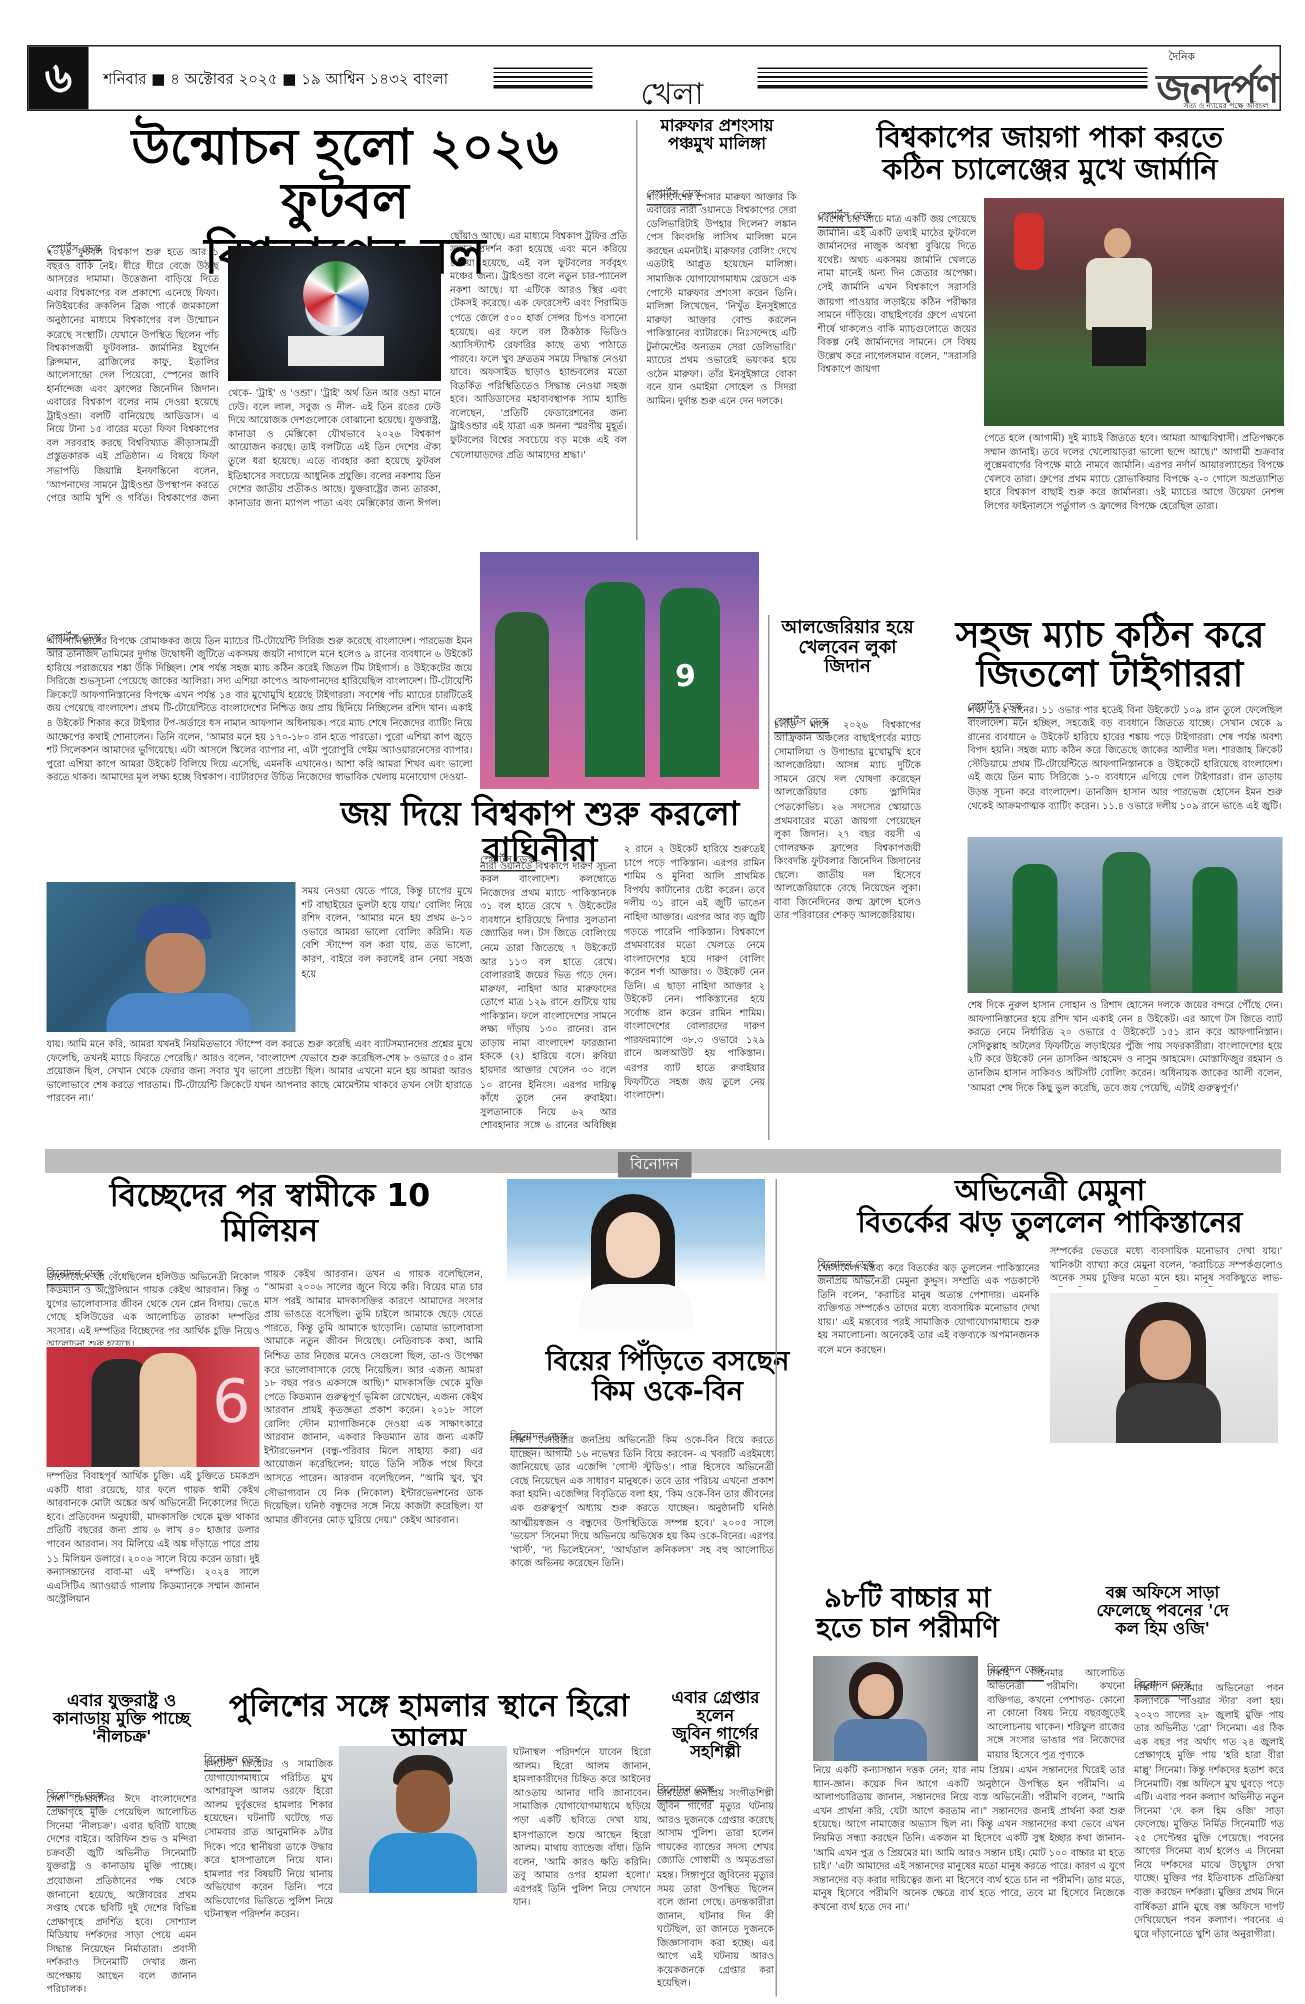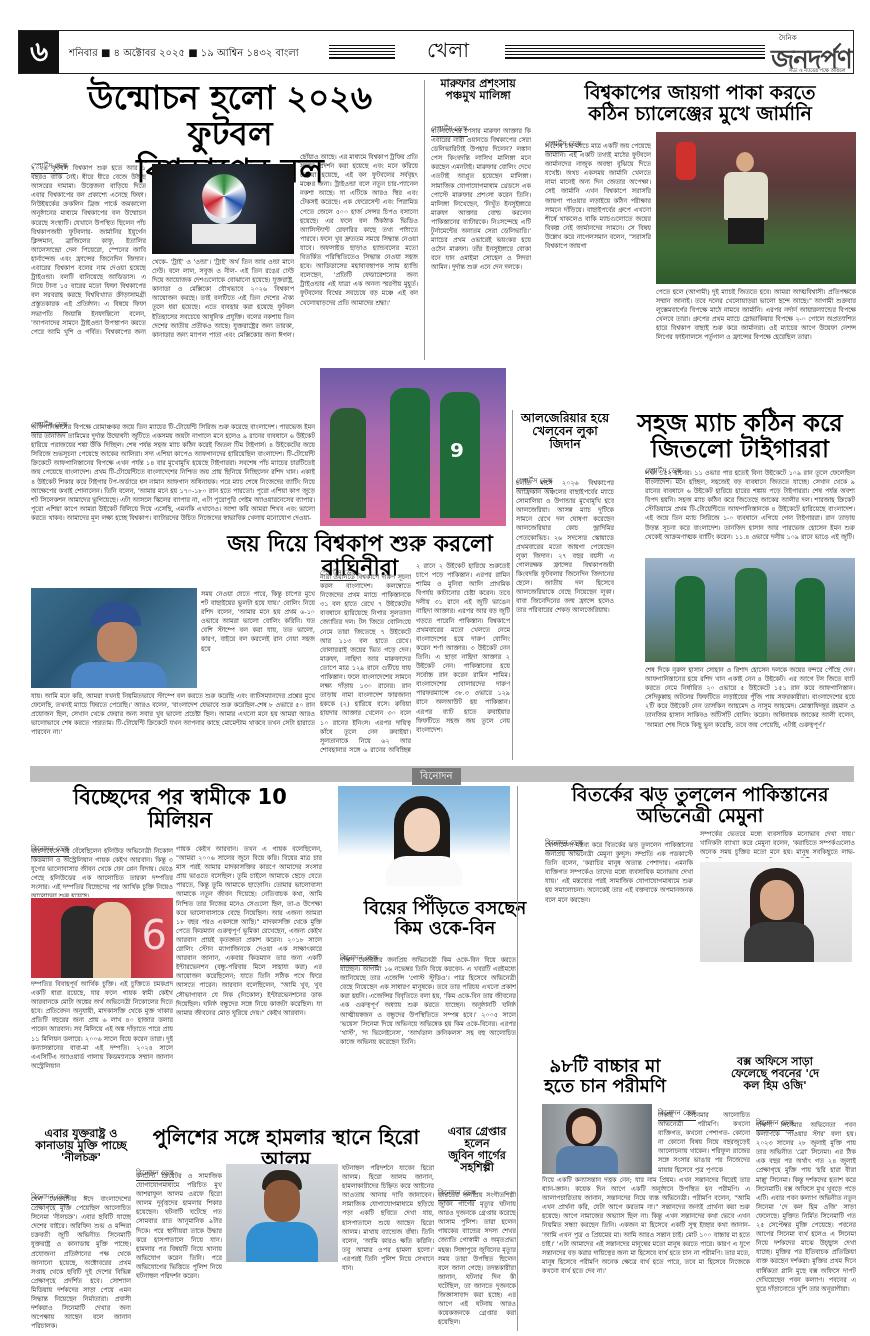--- a/index.html
+++ b/index.html
@@ -2,21 +2,21 @@
 <html><head>
 <meta charset="utf-8">
 <style>
 *{box-sizing:border-box;margin:0;padding:0}
 body{width:870px;height:1336px;background:#fff;font-family:"DejaVu Serif",serif;color:#111;position:relative;overflow:hidden}
 .abs{position:absolute}
 .masthead{left:18px;top:30px;width:836px;height:44px;border:1px solid #222;background:#fff}
 .pagenum{left:0;top:0;width:40px;height:42px;background:#111;color:#fff;font-size:28px;font-weight:bold;text-align:center;line-height:42px;font-family:"DejaVu Sans",sans-serif}
 .dateline{left:50px;top:14px;font-size:10px;font-family:"DejaVu Sans",sans-serif}
 .rules{height:14px;width:70px;border-top:1px solid #111;border-bottom:1px solid #111;background:repeating-linear-gradient(#fff 0,#fff 2px,#111 2px,#111 3px)}
-.section{left:408px;top:4px;font-size:20px;font-family:Liberation Mono, monospace}
+.section{left:408px;top:16px;font-size:20px;font-family:Liberation Mono, monospace}
 .logo-small{left:760px;top:1px;font-size:7px}
 .logo{left:752px;top:8px;font-size:26px;font-weight:bold;color:#404040;font-family:Liberation Mono, monospace;letter-spacing:-1px}
 .logo-tag{left:770px;top:36px;font-size:5px}
 .hl{font-family:"DejaVu Sans",sans-serif;font-weight:bold;text-align:center;line-height:1.1;color:#000}
 .byline{font-size:7px;font-family:"DejaVu Sans",sans-serif;border-bottom:1px solid #333;display:inline-block;padding-bottom:1px}
 .body{font-size:6.4px;line-height:1.42;text-align:justify;color:#222;overflow:hidden}
 .photo{overflow:hidden}
 .vrule{width:1px;background:#999}
 .bandbar{left:30px;top:766px;width:824px;height:16px;background:#bdbdbd}
 .bandlabel{left:412px;top:768px;font-size:10px;font-family:"DejaVu Sans",sans-serif;color:#fff;background:#7a7a7a;padding:0 8px}
@@ -141,22 +141,22 @@
 <div class="abs hl" style="left:360px;top:898px;width:170px;font-size:18px">
   <div>বিয়ের পিঁড়িতে বসছেন</div>
   <div>কিম ওকে-বিন</div>
 </div>
 <div class="abs" style="left:340px;top:945px"><span class="byline">বিনোদন ডেস্ক</span></div>
 <div class="abs body" style="left:340px;top:956px;width:176px;height:166px">দক্ষিণ কোরিয়ার জনপ্রিয় অভিনেত্রী কিম ওকে-বিন বিয়ে করতে যাচ্ছেন। আগামী ১৬ নভেম্বর তিনি বিয়ে করবেন- এ খবরটি এরইমধ্যে জানিয়েছে তার এজেন্সি 'গোস্ট স্টুডিও'। পাত্র হিসেবে অভিনেত্রী বেছে নিয়েছেন এক সাধারণ মানুষকে। তবে তার পরিচয় এখনো প্রকাশ করা হয়নি। এজেন্সির বিবৃতিতে বলা হয়, 'কিম ওকে-বিন তার জীবনের এক গুরুত্বপূর্ণ অধ্যায় শুরু করতে যাচ্ছেন। অনুষ্ঠানটি ঘনিষ্ঠ আত্মীয়স্বজন ও বন্ধুদের উপস্থিতিতে সম্পন্ন হবে।' ২০০৫ সালে 'ভয়েস' সিনেমা দিয়ে অভিনয়ে অভিষেক হয় কিম ওকে-বিনের। এরপর 'থার্স্ট', 'দ্য ভিলেইনেস', 'আর্থডাল ক্রনিকলস' সহ বহু আলোচিত কাজে অভিনয় করেছেন তিনি।</div>
 
 <div class="abs vrule" style="left:517px;top:786px;height:545px"></div>
 
 <div class="abs hl" style="left:545px;top:784px;width:310px;font-size:19px">
+  <div>অভিনেত্রী মেমুনা</div>
   <div>বিতর্কের ঝড় তুললেন পাকিস্তানের</div>
-  <div>অভিনেত্রী মেমুনা</div>
 </div>
 <div class="abs" style="left:545px;top:830px"><span class="byline">বিনোদন ডেস্ক</span></div>
 <div class="abs body" style="left:545px;top:841px;width:148px;height:200px">খোলামেলা মন্তব্য করে বিতর্কের ঝড় তুললেন পাকিস্তানের জনপ্রিয় অভিনেত্রী মেমুনা কুদ্দুস। সম্প্রতি এক পডকাস্টে তিনি বলেন, 'করাচির মানুষ অত্যন্ত পেশাদার। এমনকি ব্যক্তিগত সম্পর্কেও তাদের মধ্যে ব্যবসায়িক মনোভাব দেখা যায়।' এই মন্তব্যের পরই সামাজিক যোগাযোগমাধ্যমে শুরু হয় সমালোচনা। অনেকেই তার এই বক্তব্যকে অপমানজনক বলে মনে করছেন।</div>
 <div class="abs body" style="left:700px;top:830px;width:155px;height:28px">সম্পর্কের ভেতরে মধ্যে ব্যবসায়িক মনোভাব দেখা যায়।' খানিকটা ব্যাখ্যা করে মেমুনা বলেন, 'করাচিতে সম্পর্কগুলোও অনেক সময় চুক্তির মতো মনে হয়। মানুষ সবকিছুতে লাভ-ক্ষতির হিসাব করে।' প্রথম দিকে পডকাস্টটি তেমন নজরে না এলেও পরে এর একটি অংশ ছড়িয়ে পড়ে। এরপর থেকেই বিতর্কের মুখে পড়েন মেমুনা। পরে বিতর্কের মুখে ক্ষমাও চেয়েছেন মেমুনা ও চ্যানেল কর্তৃপক্ষ।</div>
 <div class="abs photo" style="left:700px;top:862px;width:152px;height:100px;background:linear-gradient(180deg,#efefef 0,#dcdcdc 100%)">
   <div style="position:absolute;left:50px;top:6px;width:54px;height:90px;background:#2b2220;border-radius:26px 26px 8px 8px"></div>
   <div style="position:absolute;left:60px;top:18px;width:34px;height:40px;background:#d7a98a;border-radius:16px"></div>
   <div style="position:absolute;left:44px;top:60px;width:70px;height:40px;background:#3a3a3a;border-radius:20px 20px 0 0"></div>
 </div>
 

